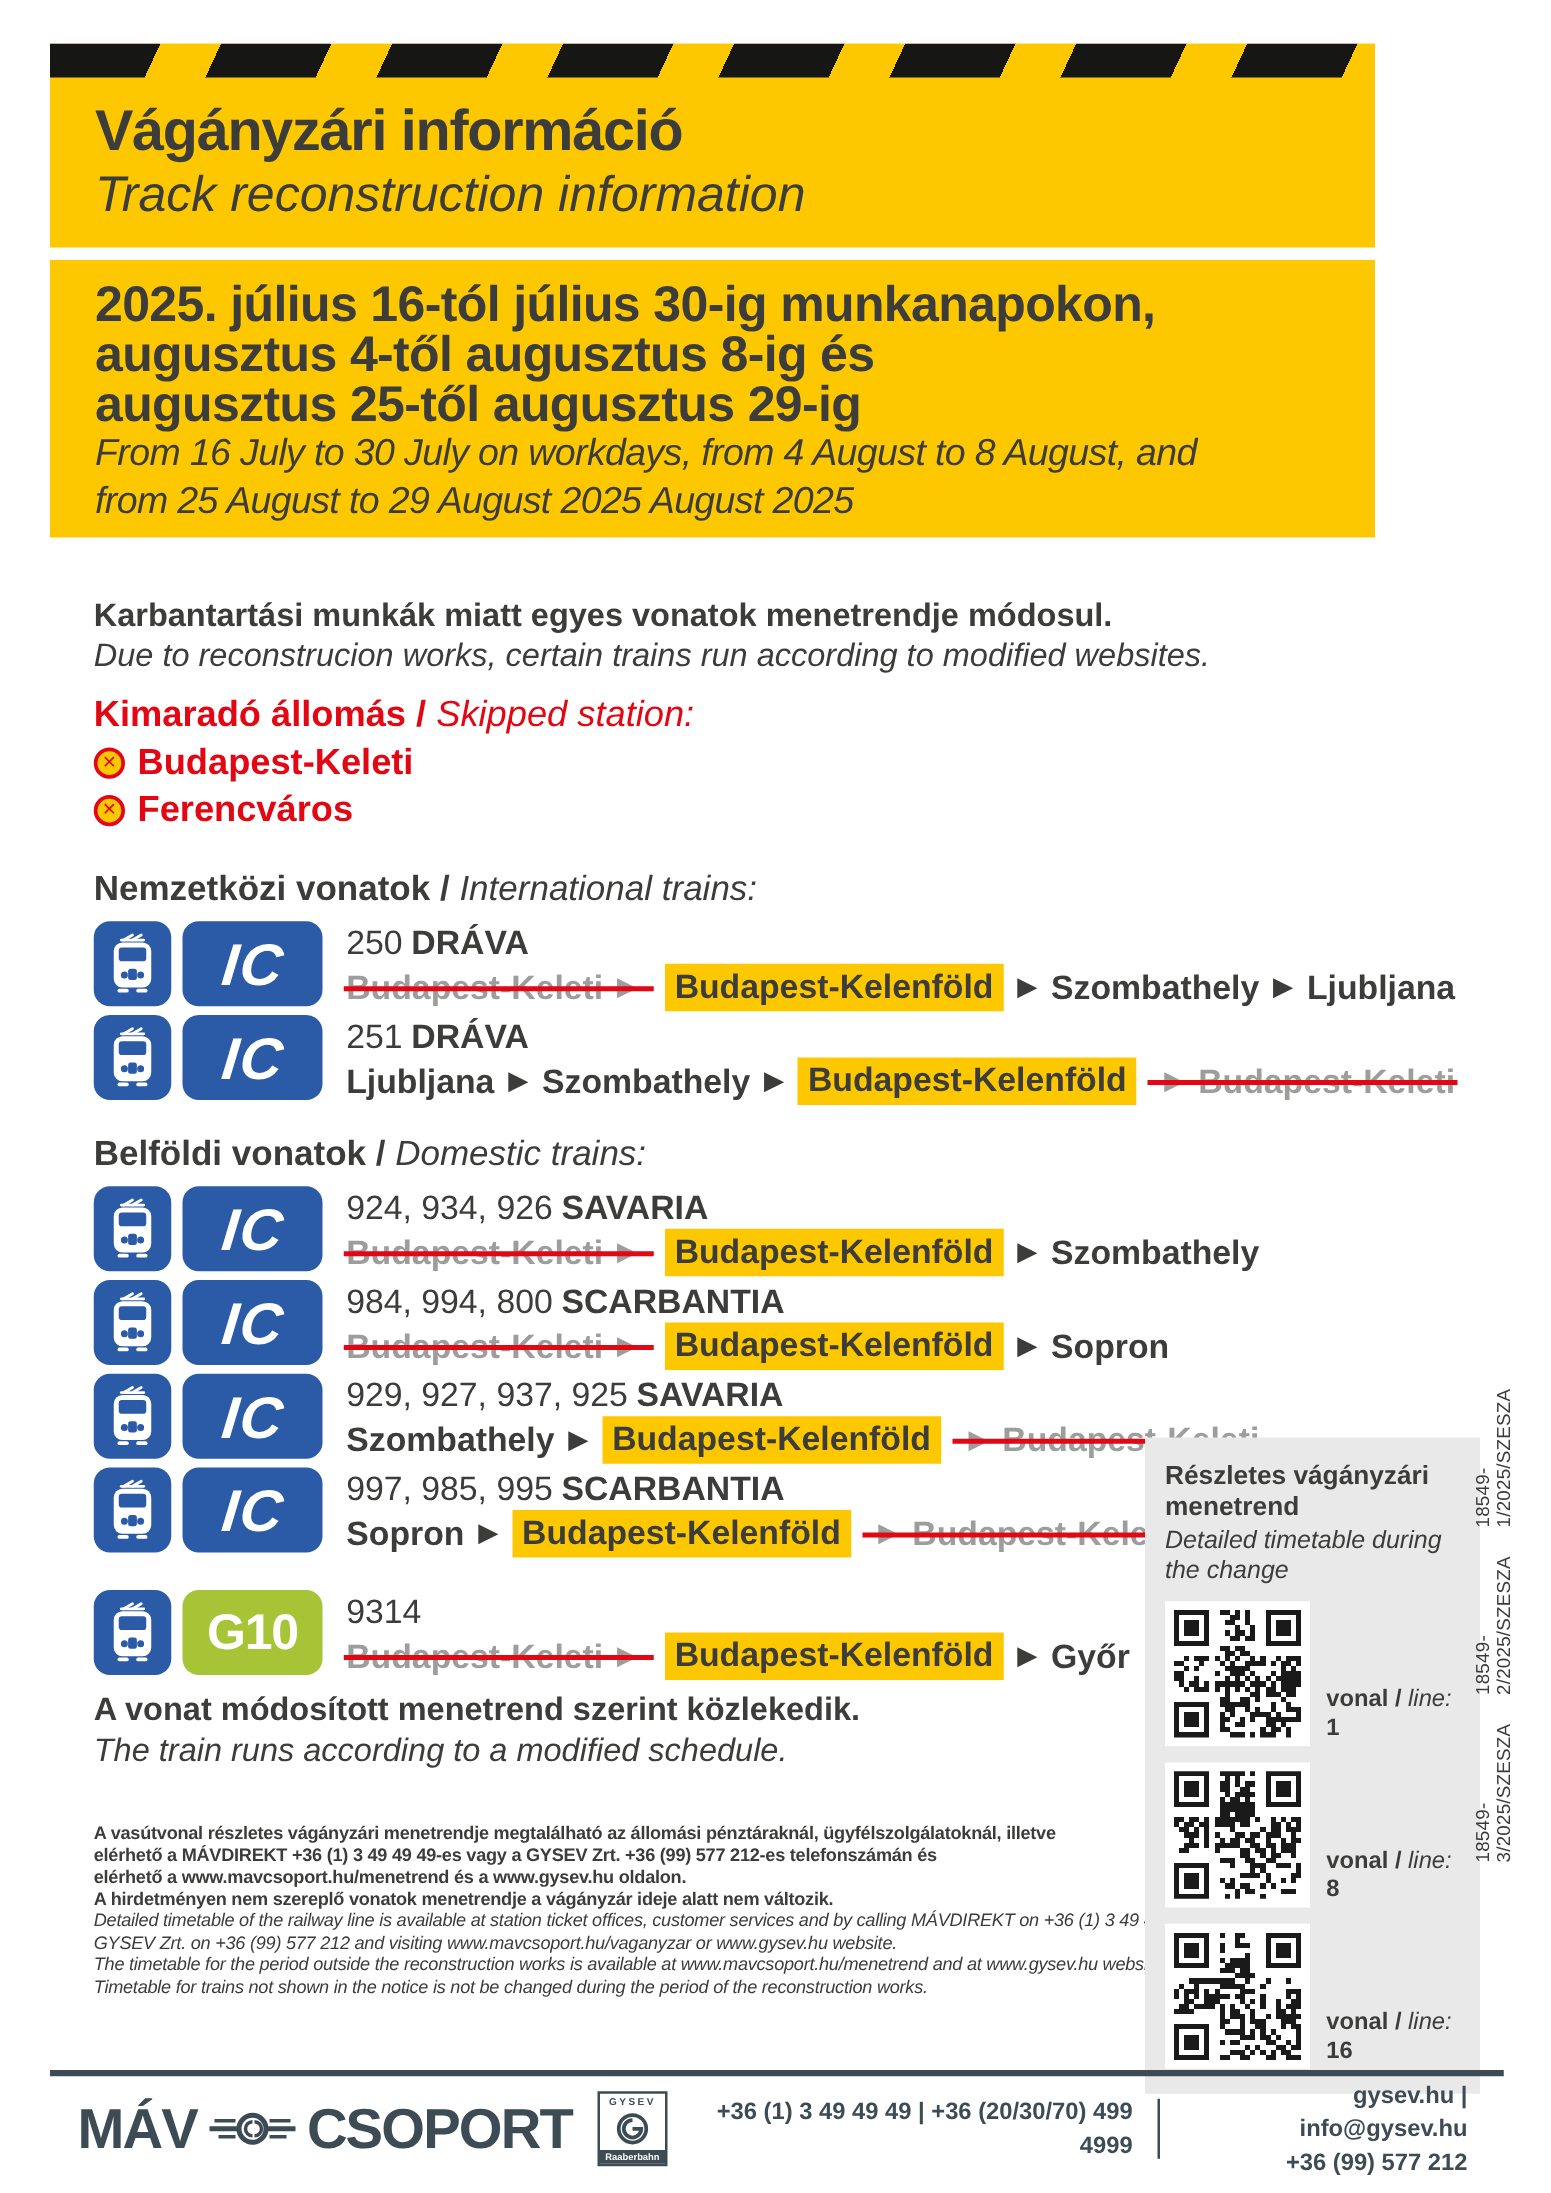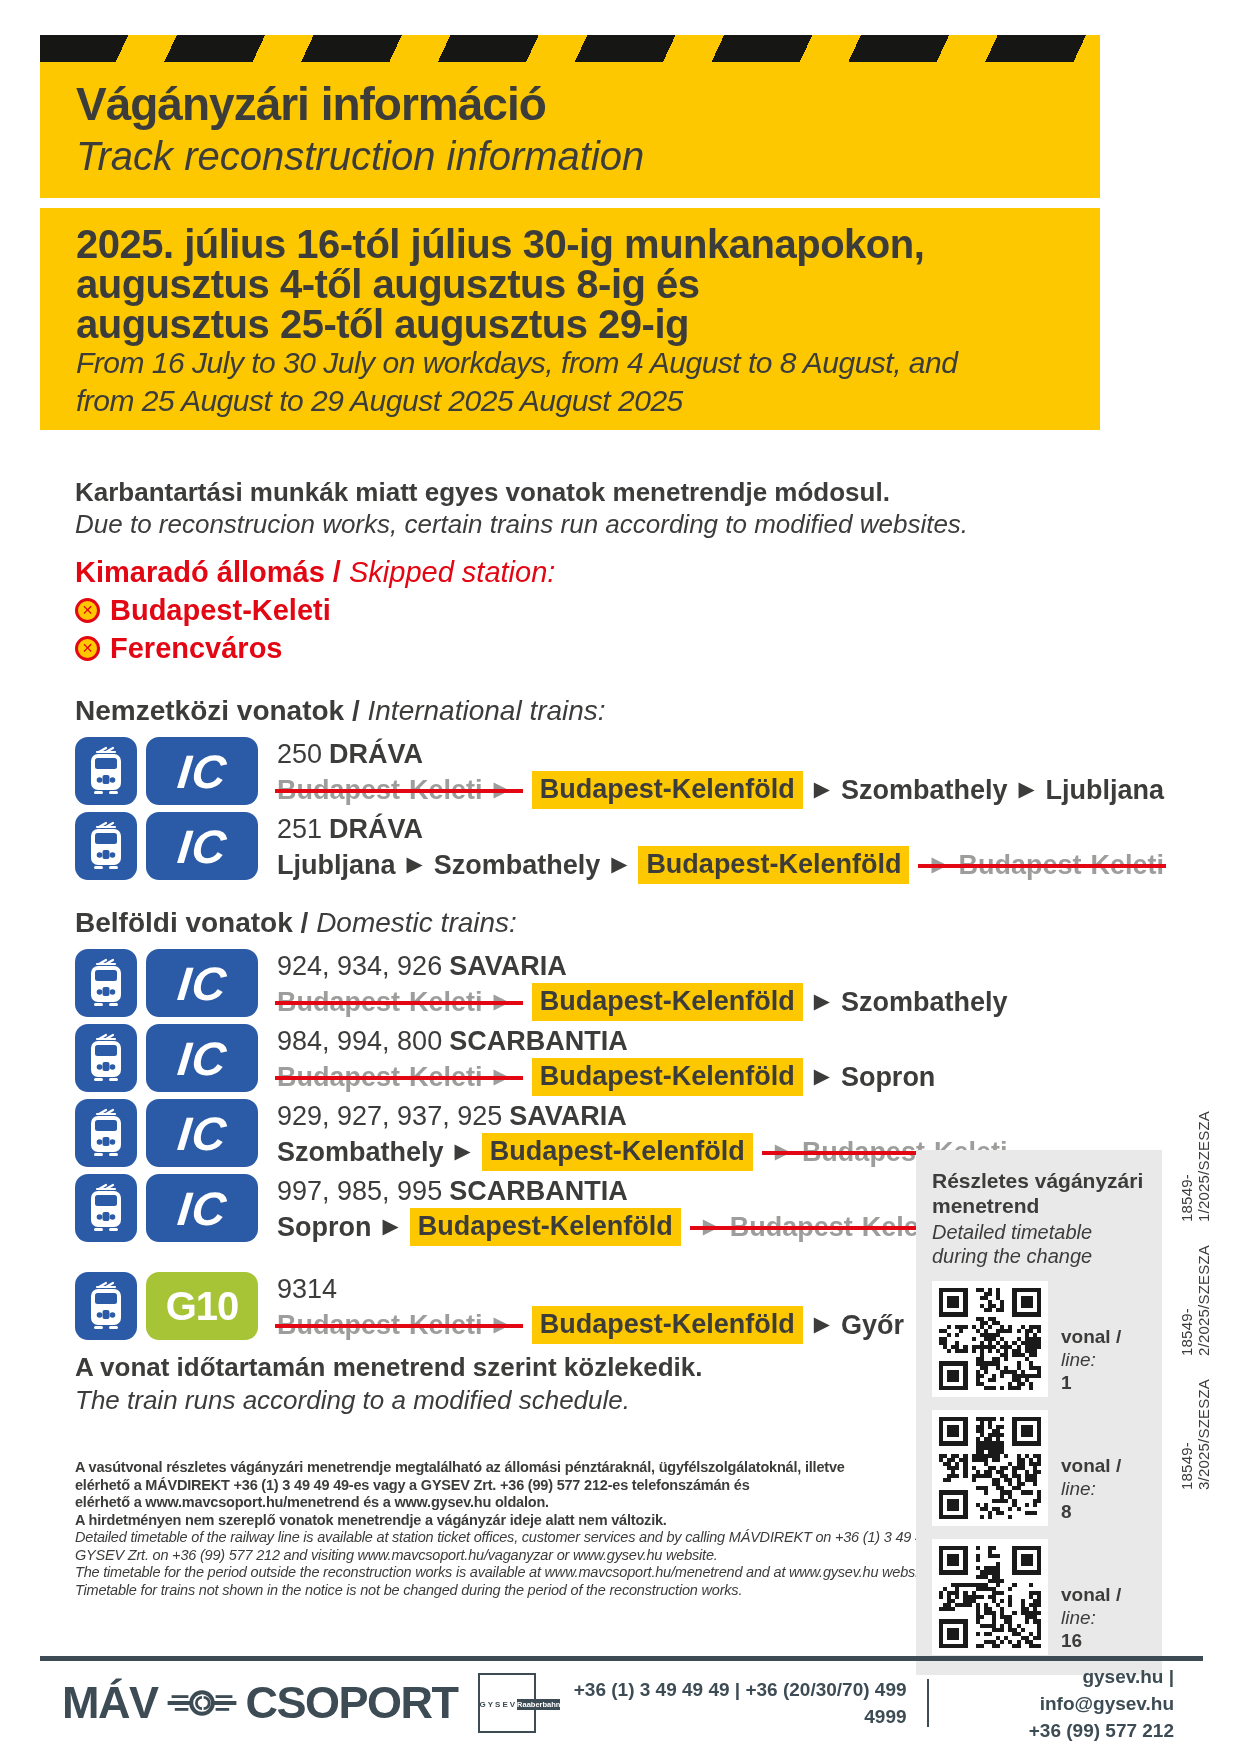--- a/index.html
+++ b/index.html
@@ -58,41 +58,41 @@
   .mod-note{margin-top:7px}
   .mod-hu{font-weight:700;font-size:26px;line-height:33px}
   .mod-en{font-style:italic;font-size:26px;line-height:33px}
 
   
   .fine{margin-top:42px;width:800px}
   .fp-b{font-weight:700;font-size:14.5px;line-height:17.5px;letter-spacing:-0.2px;white-space:nowrap}
   .fp-i{font-style:italic;font-weight:400;font-size:14.5px;line-height:17.5px;letter-spacing:-0.2px;white-space:nowrap}
 
   
-  .qr-panel{position:absolute;left:916px;top:1150px;width:246px;padding:18px 16px 20px;background:var(--panel_gray)}
+  .qr-panel{position:absolute;left:916px;top:1150px;width:268px;padding:18px 16px 20px;background:var(--panel_gray)}
   .qrp-hu{font-weight:700;font-size:21px;line-height:25px}
   .qrp-en{font-style:italic;font-size:20px;line-height:24px;margin-top:2px}
   .qr-item{display:flex;margin-top:13px}
   .qr-box{width:116px;height:116px;background:#fff;padding:7px;flex:0 0 auto}
   .qr-box svg{width:100%;height:100%;display:block}
   .qr-label{margin-left:13px;align-self:flex-end;padding-bottom:3px;font-size:19px;line-height:23px}
   .qr-label b{font-weight:700}
   .qr-label i{font-weight:400}
   .qr-num{font-weight:700}
 
   
   .vrefs{position:absolute;left:1178px;top:1100px;display:flex;flex-direction:column;gap:12px;align-items:center}
   .vref{writing-mode:vertical-rl;transform:rotate(180deg);font-size:15px;color:var(--dark);height:122px;letter-spacing:0.2px}
 
   
   .footer-rule{position:absolute;left:40px;top:1656px;width:1163px;height:5px;background:var(--footer_dark)}
   .footer{position:absolute;left:62px;top:1670px;width:1112px;height:66px;display:flex;align-items:center}
   .mav-logo{display:flex;align-items:center;color:var(--footer_dark);font-size:45px;font-weight:700;letter-spacing:-1.5px}
   .mav-emblem{margin:0 8px;display:flex;align-items:center}
-  .gysev-logo{width:58px;height:60px;border:2px solid var(--footer_dark);margin-left:20px;display:flex;align-items:center;justify-content:space-between;padding-top:2px}
+  .gysev-logo{width:58px;height:60px;border:2px solid var(--footer_dark);margin-left:20px;display:flex;flex-direction:column;align-items:center;justify-content:space-between;padding-top:2px}
   .gysev-top{font-size:8px;font-weight:700;letter-spacing:2px;color:var(--footer_dark)}
   .gysev-bottom{font-size:7.5px;font-weight:700;color:#fff;background:var(--footer_dark);width:100%;text-align:center;padding:1px 0}
   .contacts{margin-left:auto;display:flex;align-items:center}
   .contact-block{text-align:right;font-weight:700;font-size:19px;line-height:27px;color:var(--footer_dark)}
   .contact-divider{width:2px;height:48px;background:var(--footer_dark);margin:0 20px}
 </style>
 </head>
 <body>
 
 <div class="page">
@@ -363,21 +363,21 @@
                 <span class="hl">Budapest-Kelenföld</span>
                 <span class="arrow">▶</span>
                 <span class="st">Győr</span>
               </div>
             </div>
           </div>
         </div>
       </div>
 
     <div class="mod-note">
-      <div class="mod-hu">A vonat időtartamán menetrend szerint közlekedik.</div>
+      <div class="mod-hu">A vonat módosított menetrend szerint közlekedik.</div>
       <div class="mod-en">The train runs according to a modified schedule.</div>
     </div>
 
     <div class="fine" id="fine-print">
         <div class="fp-b">A vasútvonal részletes vágányzári menetrendje megtalálható az állomási pénztáraknál, ügyfélszolgálatoknál, illetve</div>
         <div class="fp-b">elérhető a MÁVDIREKT +36 (1) 3 49 49 49-es vagy a GYSEV Zrt. +36 (99) 577 212-es telefonszámán és</div>
         <div class="fp-b">elérhető a www.mavcsoport.hu/menetrend és a www.gysev.hu oldalon.</div>
         <div class="fp-b">A hirdetményen nem szereplő vonatok menetrendje a vágányzár ideje alatt nem változik.</div>
         <div class="fp-i">Detailed timetable of the railway line is available at station ticket offices, customer services and by calling MÁVDIREKT on +36 (1) 3 49 49 49 or</div>
         <div class="fp-i">GYSEV Zrt. on +36 (99) 577 212 and visiting www.mavcsoport.hu/vaganyzar or www.gysev.hu website.</div>

